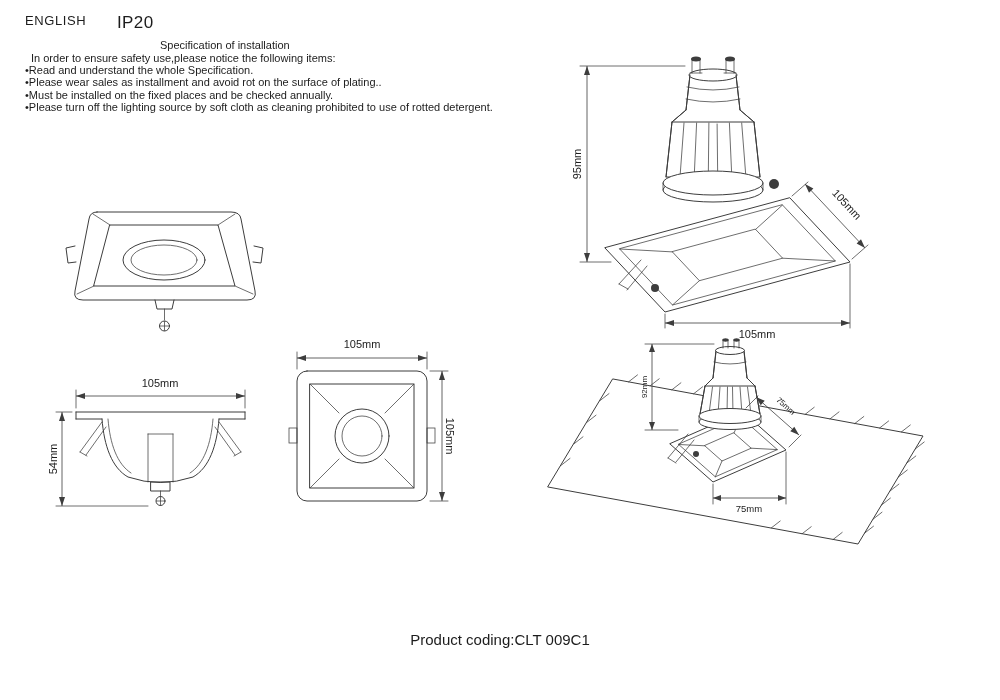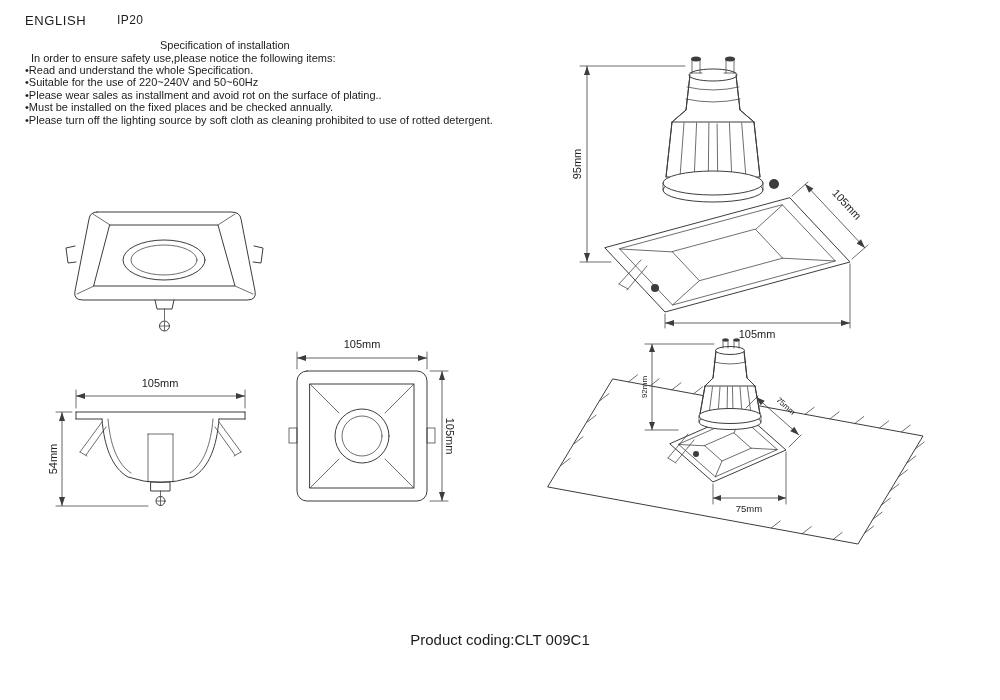--- a/index.html
+++ b/index.html
@@ -1,21 +1,21 @@
 <!DOCTYPE html>
 <html><head>
 <meta charset="utf-8">
 <style>
   * { margin:0; padding:0; box-sizing:border-box; }
   html,body { background:#ffffff; }
   body { font-family:"Liberation Sans", sans-serif; }
   .page { position:relative; width:1000px; height:700px; background:#fff; color:#1c1c1c; overflow:hidden; }
   .abs { position:absolute; }
   .hdr-lang { left:25px; top:13px; font-size:13px; letter-spacing:.6px; }
-  .hdr-ip   { left:117px; top:13px; font-size:12px; letter-spacing:.4px;text-align:center; }
+  .hdr-ip   { left:117px; top:13px; font-size:17px; letter-spacing:.4px;text-align:center; }
   .spec-title { left:160px; top:39px; font-size:11px; }
   .spec-intro { left:31px; top:52px; font-size:11px; }
   .notes { left:25px; top:64px; font-size:11px; line-height:12.4px; }
   .footer { left:0; right:0; top:631px; text-align:center; font-size:15px; }
   svg { position:absolute; overflow:visible; }
   svg text { font-family:"Liberation Sans", sans-serif; fill:#1c1c1c; }
   .ln   { fill:none; stroke:#3d3d3d; stroke-width:1; stroke-linecap:round; stroke-linejoin:round; }
   .thin { fill:none; stroke:#3d3d3d; stroke-width:0.75; stroke-linecap:round; }
   .dim  { fill:none; stroke:#3d3d3d; stroke-width:0.8; }
   .arr  { fill:#3d3d3d; stroke:none; }
@@ -30,21 +30,20 @@
 
 <div class="page">
 
   <div class="abs hdr-lang">ENGLISH</div>
   <div class="abs hdr-ip">IP20</div>
 
   <div class="abs spec-title">Specification of installation</div>
   <div class="abs spec-intro">In order to ensure safety use,please notice the following items:</div>
   <div class="abs notes">
     <div>•Read and understand the whole Specification.</div>
-    <div>•Suitable for the use of 220~240V and 50~60Hz</div>
     <div>•Please wear sales as installment and avoid rot on the surface of plating..</div>
     <div>•Must be installed on the fixed places and be checked annually.</div>
     <div>•Please turn off the lighting source by soft cloth as cleaning prohibited to use of rotted detergent.</div>
   </div>
 
   <svg style="left:55px;top:198px;" width="220" height="165" viewBox="0 0 220 165">
     <g>
       <path class="ln" d="M42,14 L176,14 Q185,14 186,21 L200,93 Q202,102 192,102 L28,102 Q18,102 20,93 L34,21 Q35,14 42,14 Z"></path>
       <path class="ln" d="M55,27 L163,27 L180,88 L39,88 Z"></path>
       <path class="thin" d="M38,16 L55,27 M180,16 L163,27 M198,96 L180,88 M22,96 L39,88"></path>

